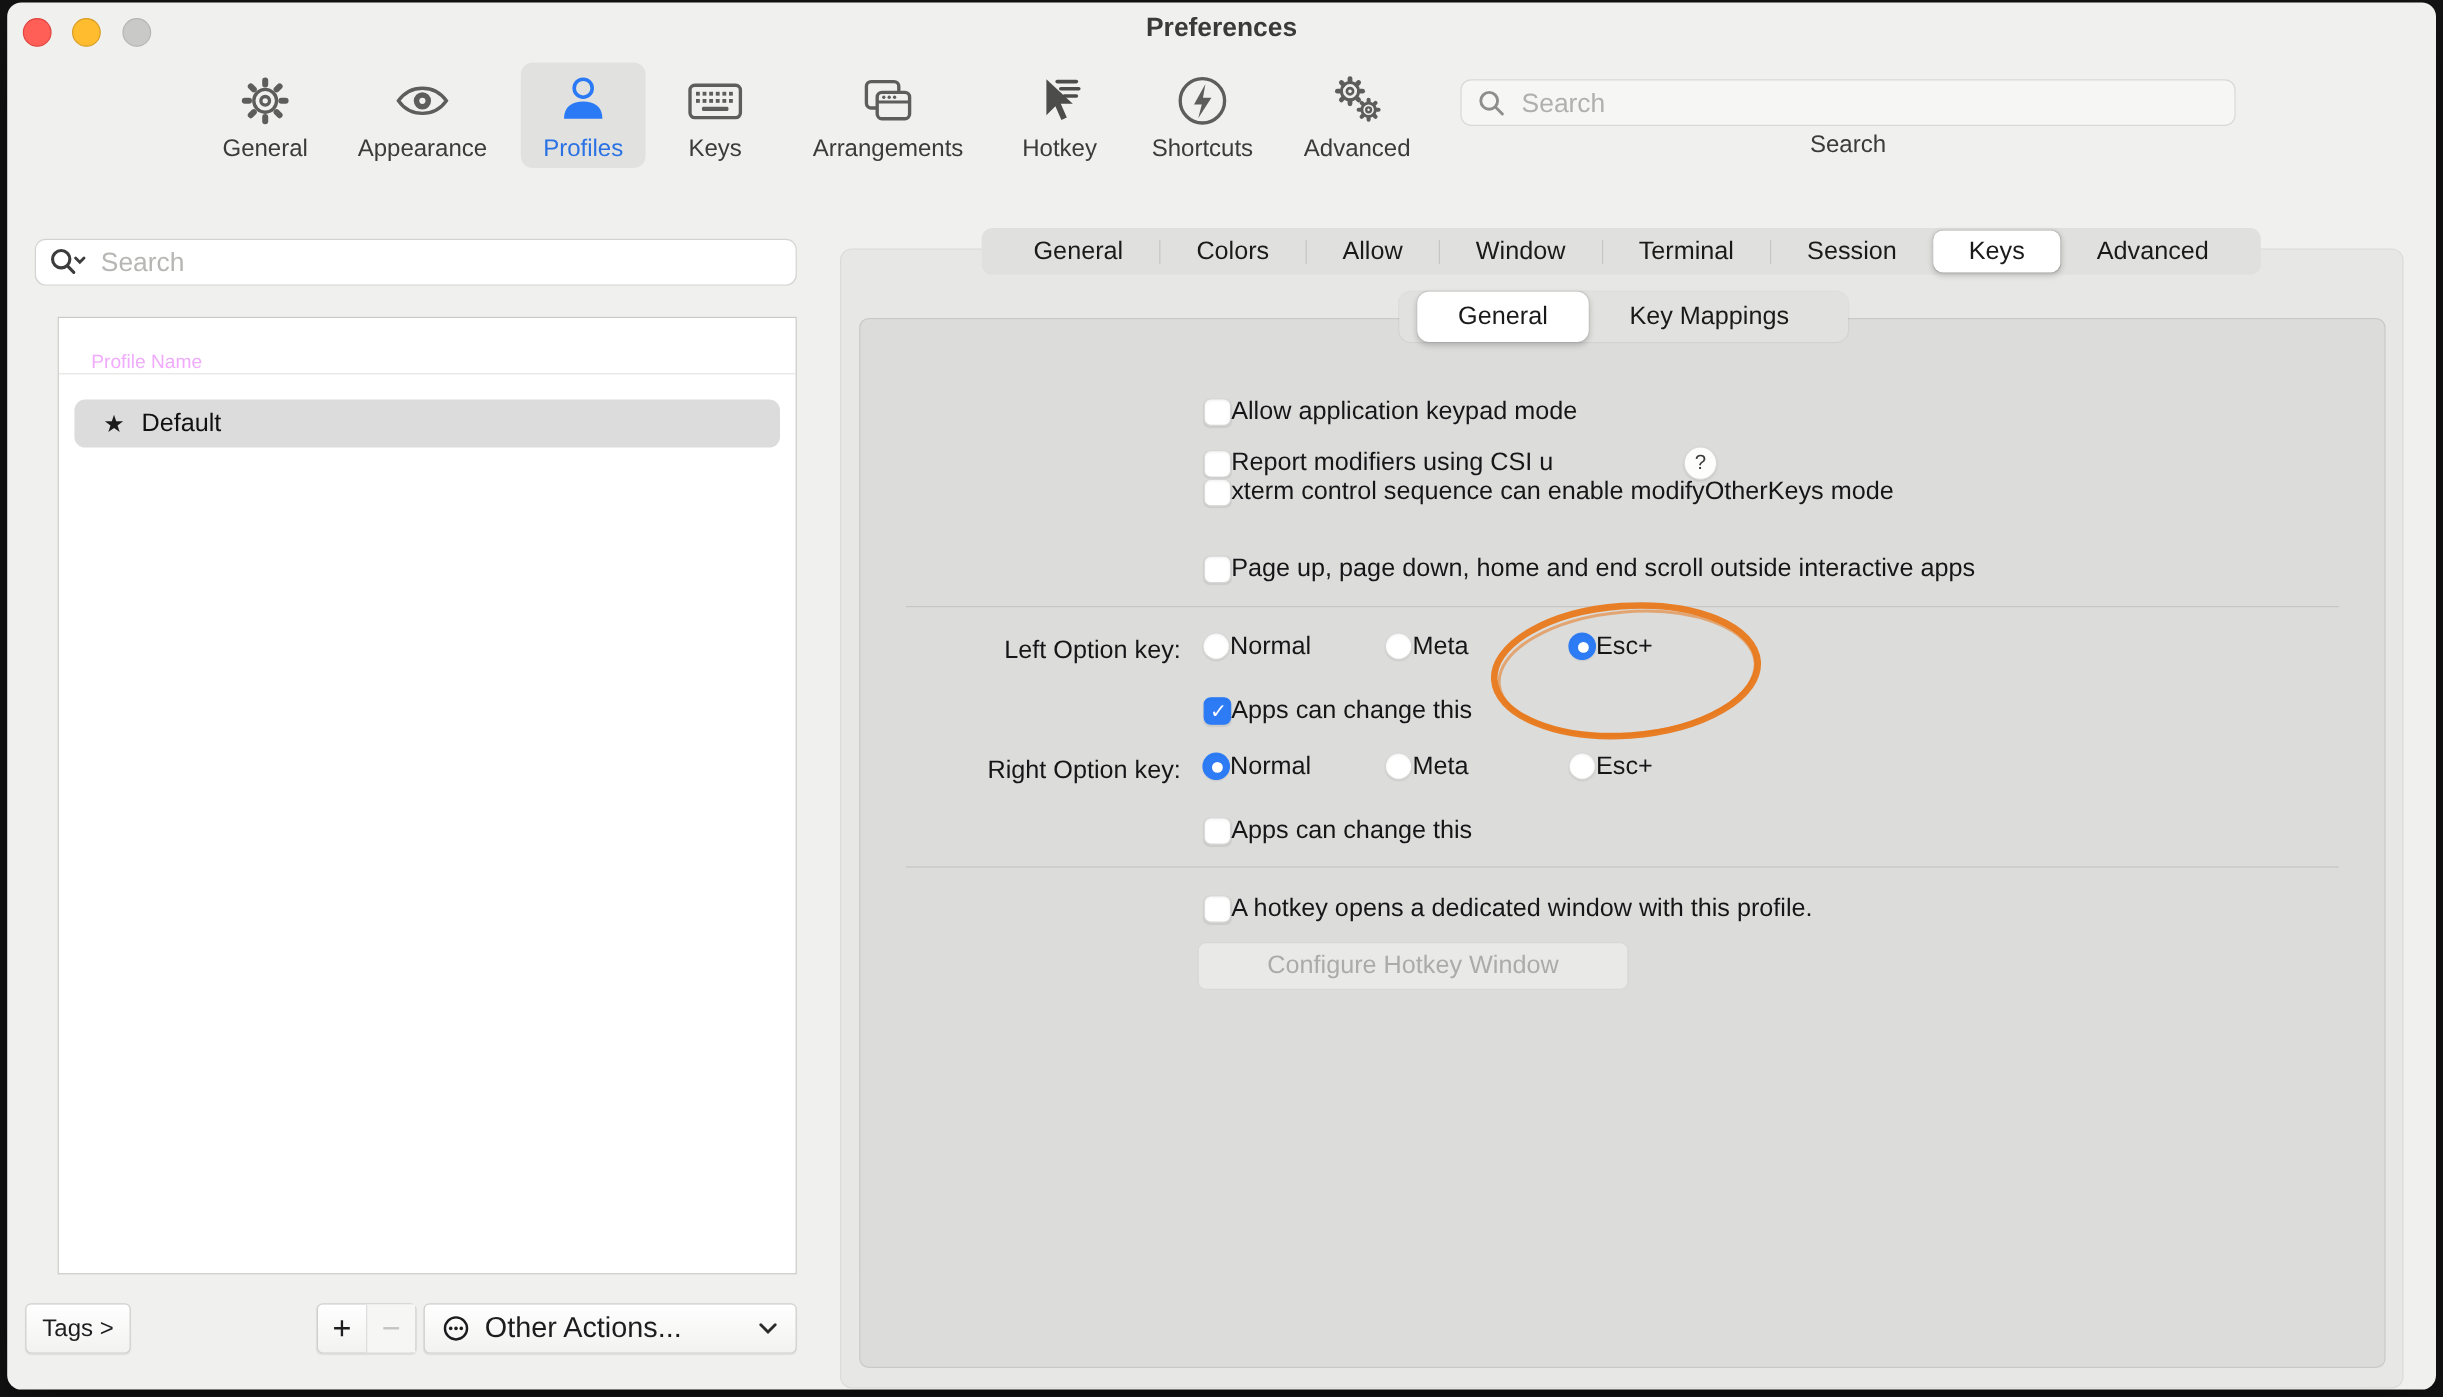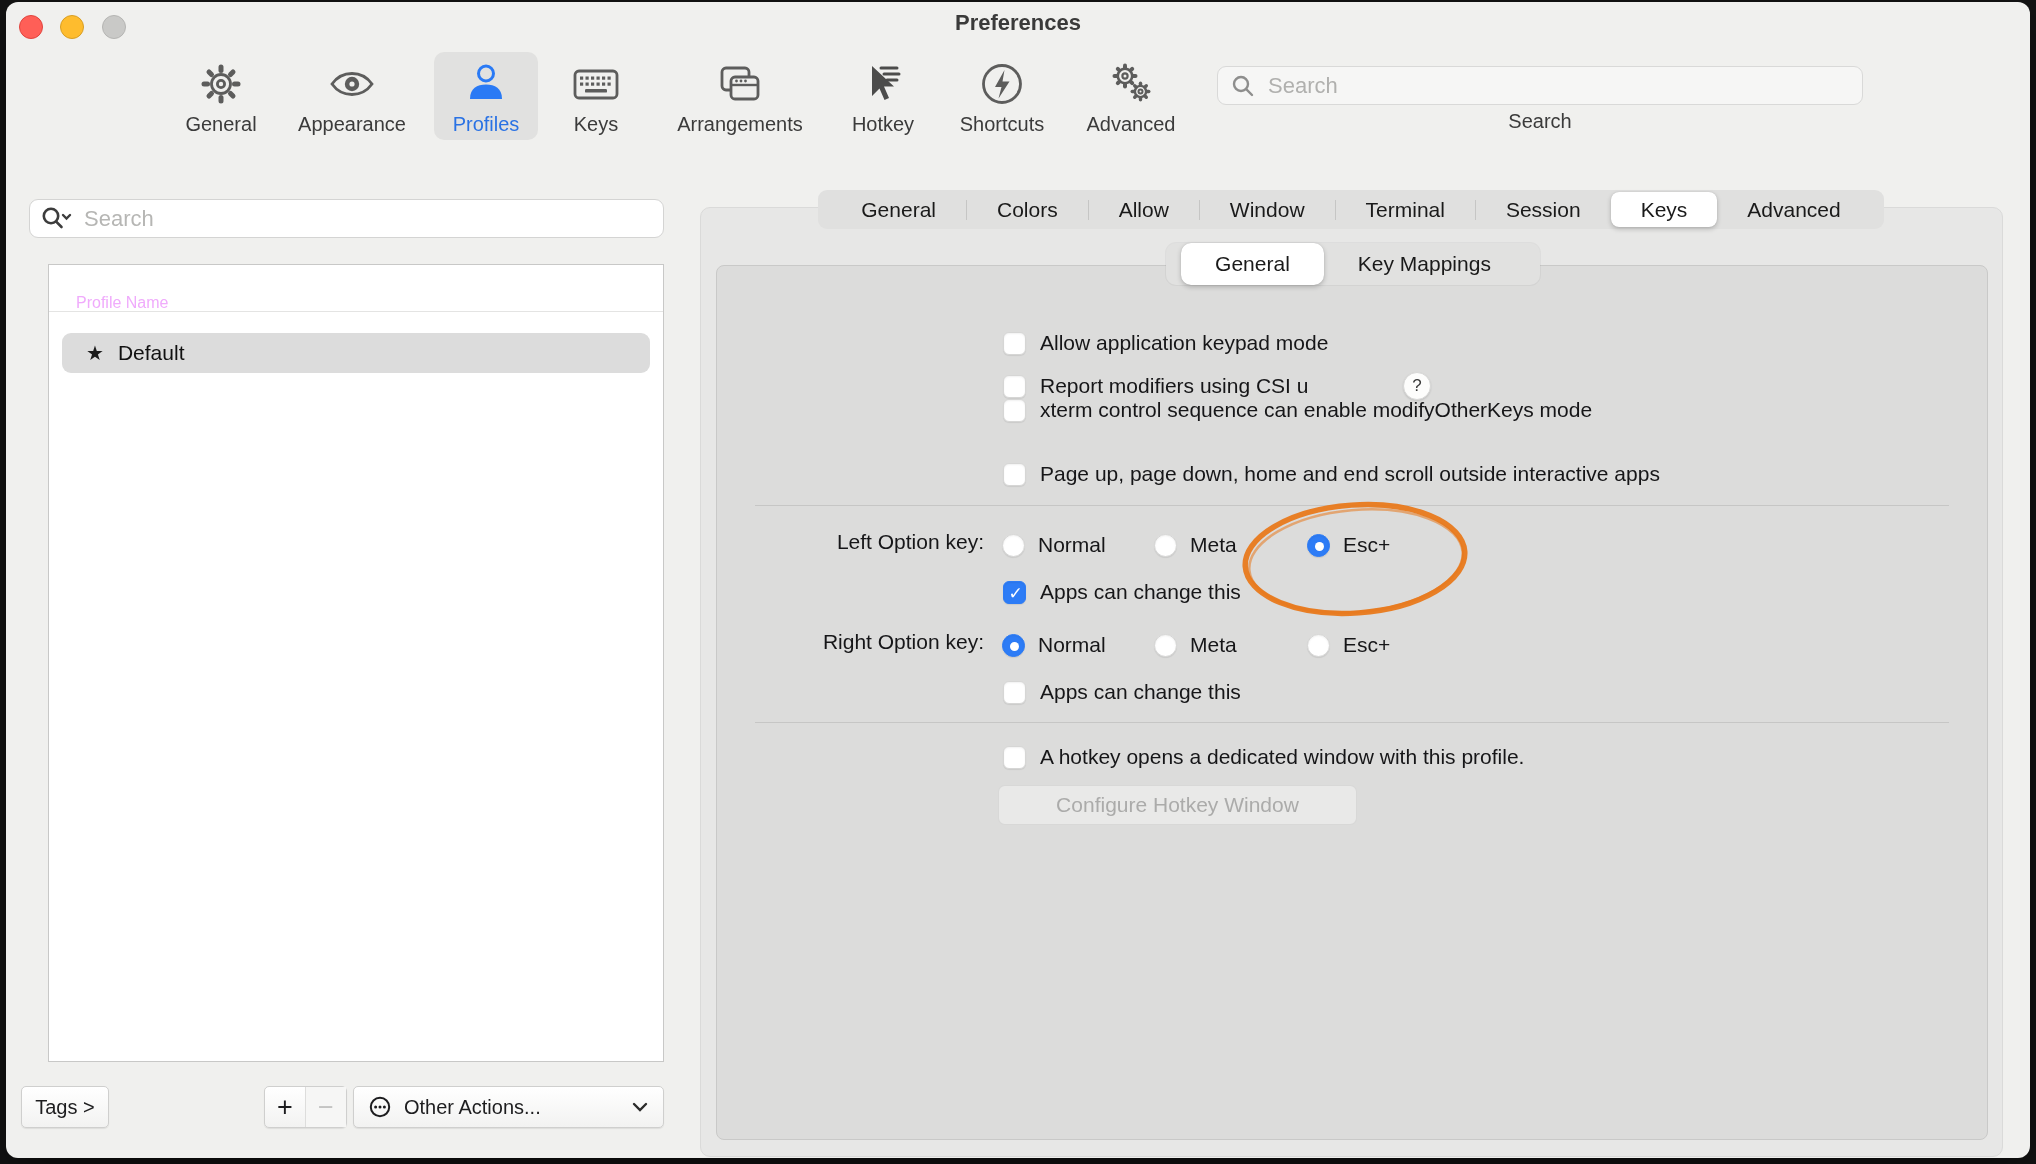--- a/index.html
+++ b/index.html
@@ -36,46 +36,46 @@
   .list-header-divider{position:absolute;left:49px;top:311px;width:614px;height:1px;background:#e4e4e3;}
   .profile-row{position:absolute;left:62px;top:333px;width:588px;height:40px;background:#dcdcdc;border-radius:9px;display:flex;align-items:center;padding-left:24px;gap:14px;box-sizing:border-box;}
   .profile-row .star{font-size:20px;color:#1b1b1b;}
   .profile-row .nm{font-size:21px;color:#111;}
 
   .mac-btn{position:absolute;background:linear-gradient(#ffffff,#f2f2f1);border:1px solid #cfcfce;border-radius:5px;box-shadow:0 1px 1px rgba(0,0,0,0.08);box-sizing:border-box;display:flex;align-items:center;justify-content:center;font-size:20px;color:#1d1d1f;cursor:default;}
   .pm-group{position:absolute;left:264px;top:1086px;width:83px;height:42px;border:1px solid #cfcfce;border-radius:5px;background:linear-gradient(#ffffff,#f2f2f1);box-shadow:0 1px 1px rgba(0,0,0,0.08);display:flex;box-sizing:border-box;}
   .pm-cell{flex:1;display:flex;align-items:center;justify-content:center;font-size:27px;color:#1d1d1f;}
   .pm-cell.disabled{color:#c4c4c3;background:#f6f6f5;}
   .pm-cell + .pm-cell{border-left:1px solid #dddddc;}
-  .other-actions{position:absolute;left:353px;top:1086px;width:311px;height:42px;background:linear-gradient(#ffffff,#f2f2f1);border:1px solid #cfcfce;border-radius:5px;box-shadow:0 1px 1px rgba(0,0,0,0.08);box-sizing:border-box;display:flex;align-items:center;padding:0 14px;gap:12px;font-size:20px;color:#1d1d1f;}
+  .other-actions{position:absolute;left:353px;top:1086px;width:311px;height:42px;background:linear-gradient(#ffffff,#f2f2f1);border:1px solid #cfcfce;border-radius:5px;box-shadow:0 1px 1px rgba(0,0,0,0.08);box-sizing:border-box;display:flex;align-items:center;padding:0 14px;gap:12px;font-size:24px;color:#1d1d1f;}
   .other-actions .spacer{flex:1;}
 
   
   .outer-panel{position:absolute;left:700px;top:207px;width:1303px;height:950px;background:#e7e7e6;border:1px solid #dadad9;border-radius:10px;box-sizing:border-box;}
   .inner-panel{position:absolute;left:716px;top:265px;width:1272px;height:875px;background:#dcdcdb;border:1px solid #c9c9c8;border-radius:8px;box-sizing:border-box;}
 
   .tabbar{position:absolute;left:818px;top:190px;width:1066px;height:39px;background:#e0e0df;border-radius:9px;display:flex;align-items:center;justify-content:center;}
   .tab{padding:0 30px;height:35px;display:flex;align-items:center;font-size:21px;color:#1a1a1a;white-space:nowrap;border-radius:8px;cursor:default;}
   .tab.selected{background:#ffffff;box-shadow:0 2px 5px rgba(0,0,0,0.22),0 0 1px rgba(0,0,0,0.18);}
   .tabsep{width:1px;height:20px;background:#c6c6c5;}
 
   .subtabbar{position:absolute;left:1166px;top:243px;width:374px;height:42px;background:#e1e1e0;border-radius:10px;display:flex;align-items:center;justify-content:center;box-shadow:0 0 0 1px rgba(0,0,0,0.04);}
   .subtab{padding:0 34px;height:42px;display:flex;align-items:center;font-size:21px;color:#1a1a1a;white-space:nowrap;border-radius:10px;cursor:default;}
   .subtab.selected{background:#ffffff;box-shadow:0 2px 5px rgba(0,0,0,0.22),0 0 1px rgba(0,0,0,0.18);}
 
   
-  .row{position:absolute;display:flex;align-items:center;gap:14px;height:30px;}
+  .row{position:absolute;display:flex;align-items:center;gap:0;height:30px;}
   .row .lbl{font-size:21px;color:#161618;white-space:nowrap;}
   .checkbox{width:23px;height:23px;border-radius:6px;background:#ffffff;border:1px solid #d6d6d5;box-shadow:inset 0 1px 2px rgba(0,0,0,0.06),0 1px 1px rgba(0,0,0,0.08);box-sizing:border-box;flex:0 0 auto;}
   .checkbox.on{background:#2d7cf6;border-color:#2d7cf6;position:relative;}
   .checkbox.on::after{content:"✓";position:absolute;left:0;top:0;width:23px;height:23px;display:flex;align-items:center;justify-content:center;color:#fff;font-size:17px;font-weight:bold;}
   .radio{width:23px;height:23px;border-radius:50%;background:#ffffff;border:1px solid #d6d6d5;box-shadow:inset 0 1px 2px rgba(0,0,0,0.06),0 1px 1px rgba(0,0,0,0.08);box-sizing:border-box;flex:0 0 auto;}
   .radio.on{background:#2d7cf6;border-color:#2d7cf6;position:relative;}
   .radio.on::after{content:"";position:absolute;left:7px;top:7px;width:9px;height:9px;border-radius:50%;background:#fff;}
-  .pair{position:absolute;display:flex;align-items:flex-end;gap:13px;height:30px;}
+  .pair{position:absolute;display:flex;align-items:flex-start;height:30px;}
   .pair .lbl{font-size:21px;color:#161618;white-space:nowrap;}
   .optlabel{position:absolute;left:694px;width:290px;text-align:right;font-size:21px;color:#161618;height:30px;line-height:30px;}
   .divider{position:absolute;left:755px;width:1194px;height:1px;background:#c6c6c5;}
   .help-badge{position:absolute;left:1403px;top:372px;width:28px;height:28px;border-radius:50%;background:#fdfdfc;border:1px solid #d8d8d7;box-shadow:0 1px 2px rgba(0,0,0,0.12);box-sizing:border-box;display:flex;align-items:center;justify-content:center;font-size:17px;color:#3a3a3a;}
   .config-btn{position:absolute;left:998px;top:785px;width:359px;height:40px;border-radius:7px;background:#e9e9e8;border:1px solid rgba(0,0,0,0.07);box-sizing:border-box;display:flex;align-items:center;justify-content:center;font-size:21px;color:#ababaa;}
 
   .annotation{position:absolute;left:1225px;top:484px;pointer-events:none;}
 </style>
 </head>
 <body>

